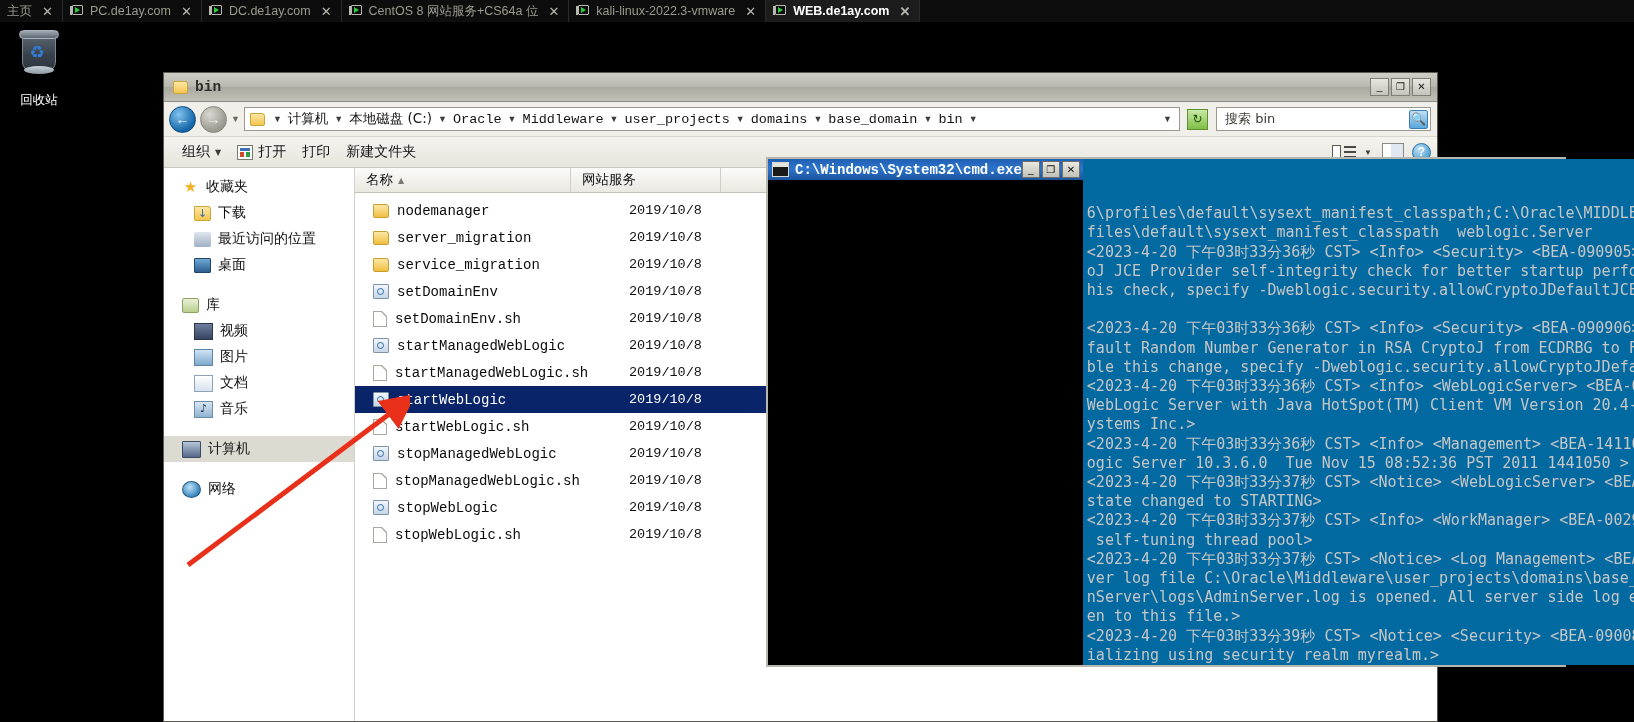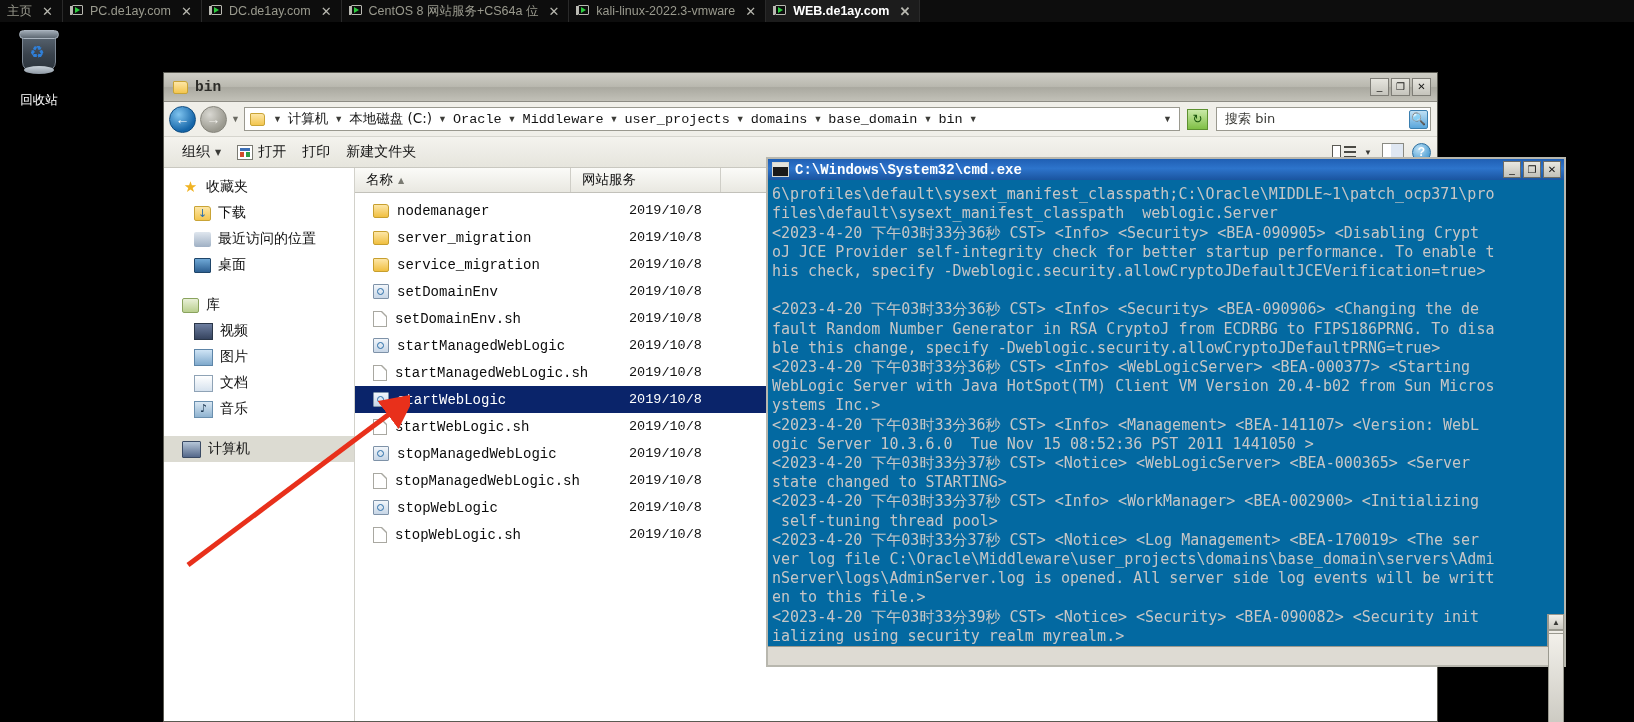--- a/index.html
+++ b/index.html
@@ -292,21 +292,21 @@
   .ico-sh::after {
     content: ""; position: absolute; right: -1px; top: -1px;
     border-left: 5px solid transparent; border-top: 5px solid #ffffff;
     filter: drop-shadow(-1px 1px 0 #a9a8a1);
   }
 
   
   .cmdwin {
     position: absolute; left: 766px; top: 157px; width: 800px; height: 510px;
     background: #000000; border: 2px solid #b8b7ae;
-    box-sizing: border-box; display: flex; flex-direction: column;
+    box-sizing: border-box; display: flex; flex-direction: row;
   }
   .cmd-title {
     height: 21px; flex: none;
     background: linear-gradient(180deg,#1f5fb4 0%, #2d74cb 45%, #1a549f 100%);
     display: flex; align-items: center; padding: 0 1px 0 4px;
   }
   .cmd-title .cico {
     width: 17px; height: 15px; flex: none; margin-right: 6px;
     background: #1a1a1a; border: 1px solid #d8d8d0; box-sizing: border-box;
     position: relative;
@@ -532,20 +532,24 @@
           <div class="navrow child">
             <span class="nico mus">♪</span>
             <span>音乐</span>
           </div>
           <div class="navgap"></div>
           <div class="navrow sel">
             <span class="nico comp"></span>
             <span>计算机</span>
           </div>
           <div class="navgap"></div>
+          <div class="navrow">
+            <span class="nico net"></span>
+            <span>网络</span>
+          </div>
         </div>
       <div class="filepane">
         <div class="colhead">
           <div class="c col-name">
             <span>名称</span>
             <span class="sortcaret">▲</span>
           </div>
           <div class="c col-date">
             <span>网站服务</span>
           </div>

